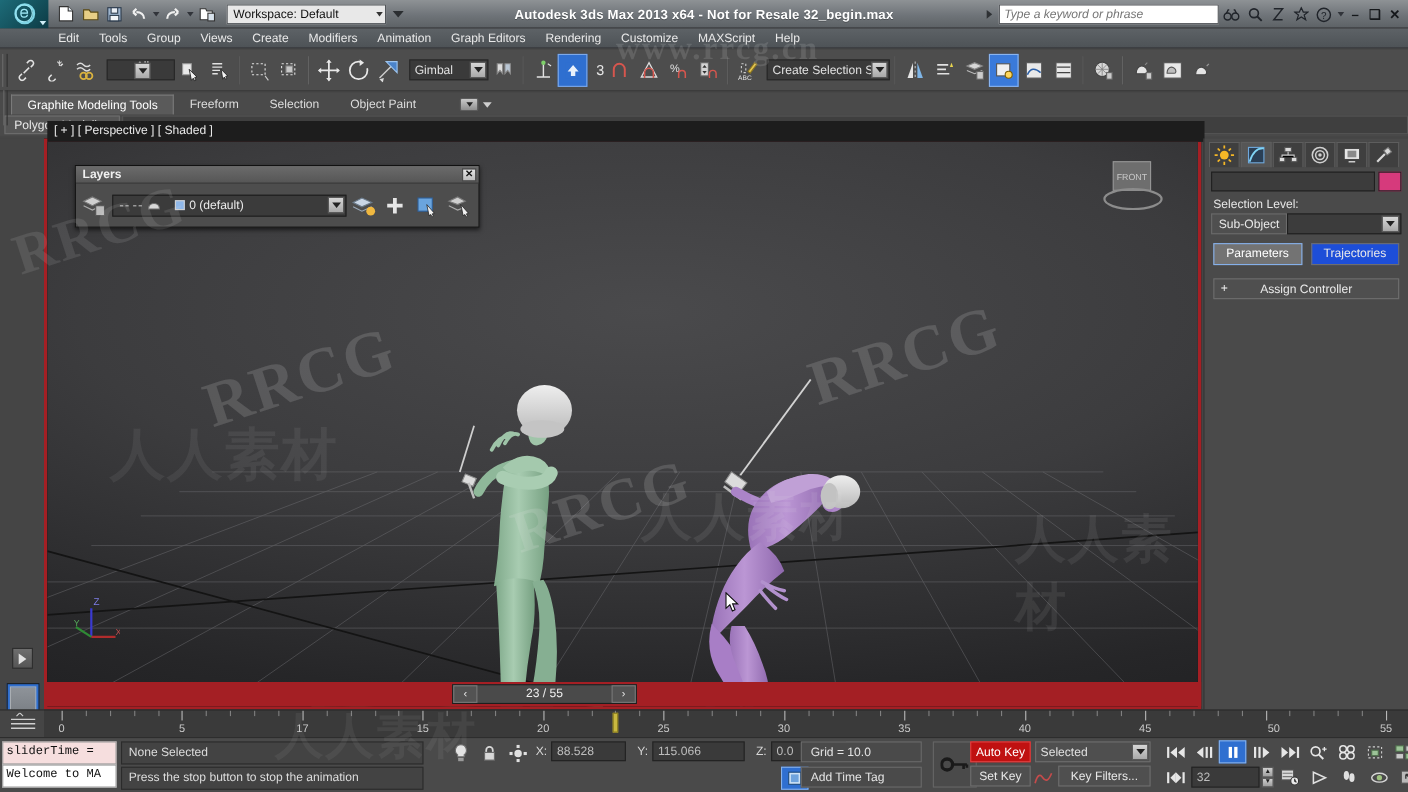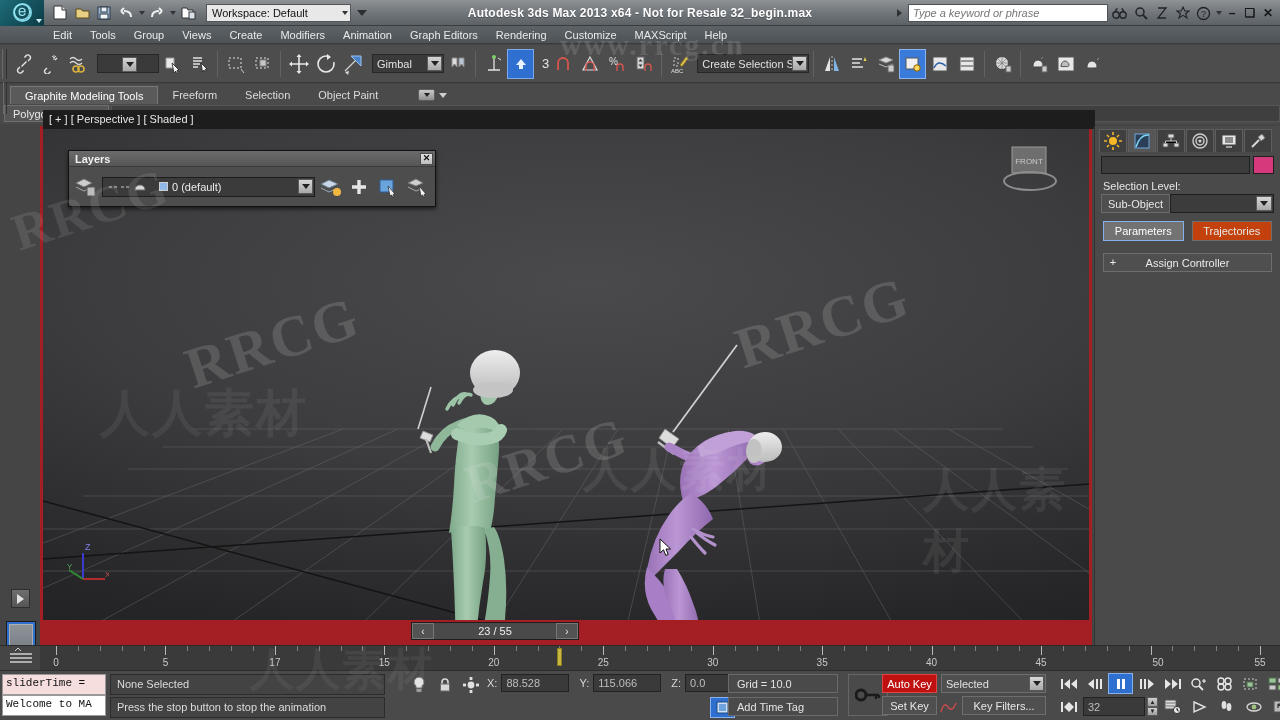--- a/index.html
+++ b/index.html
@@ -137,21 +137,21 @@
   .cp-sorow{display:flex;align-items:center;padding:0 6px;gap:0;}
   .cp-sobtn{height:19px;line-height:19px;padding:0 6px;background:#4f4f4f;border:1px solid #6b6b6b;
      color:#e8e8e8;font-size:11px;}
   .cp-sofield{flex:1;height:19px;background:#3c3c3c;border:1px solid #1f1f1f;display:flex;align-items:center;
      justify-content:flex-end;padding-right:1px;}
   .cp-sofield .sb{width:16px;height:15px;background:linear-gradient(#d8d8d8,#a8a8a8);border:1px solid #5c5c5c;
      display:flex;align-items:center;justify-content:center;}
   .cp-sofield .sb i{width:0;height:0;border-left:4px solid transparent;border-right:4px solid transparent;border-top:5px solid #222;}
   .cp-pt-row{display:flex;gap:8px;padding:8px 8px 0 8px;}
   .cp-pt{flex:1;height:20px;line-height:19px;text-align:center;font-size:11px;
-     background:#c2410c;border:1px solid #6e6e6e;color:#e9e9e9;}
+     background:#1d4ed8;border:1px solid #6e6e6e;color:#e9e9e9;}
   .cp-pt.act{background:#737373;border:1px solid #85b0ea;color:#fff;}
   .cp-roll{margin:12px 8px 0 8px;height:19px;background:#4f4f4f;border:1px solid #6e6e6e;
      display:flex;align-items:center;justify-content:center;position:relative;color:#eaeaea;font-size:11px;}
   .cp-roll .pm{position:absolute;left:4px;width:10px;height:10px;color:#eee;font-size:11px;line-height:9px;text-align:center;}
 
   
   .timeslider{position:absolute;left:40px;top:620px;width:1052px;height:22px;background:#a41f24;
      display:flex;align-items:center;}
   .ts-handle{position:absolute;left:371px;top:2px;width:168px;height:18px;
      background:#4a4a4a;border:1px solid #1e1e1e;display:flex;align-items:center;}
@@ -945,21 +945,21 @@
               <rect x="13" y="6.6" width="3" height="2.8"></rect>
             </g>
           </svg>
       </div>
     </div>
 
     <div style="position:absolute;left:487px;top:3px;display:flex;align-items:center;gap:2px;">
       <span class="coordlbl">X:</span>
       <span class="coordfield" style="width:68px;">88.528</span>
       <span class="coordlbl" style="margin-left:8px;">Y:</span>
-      <span class="coordfield" style="width:68px;">115.066</span>
+      <span class="coordfield" style="width:84px;">115.066</span>
       <span class="coordlbl" style="margin-left:8px;">Z:</span>
       <span class="coordfield" style="width:68px;">0.0</span>
     </div>
 
     <div class="gridbox" style="position:absolute;left:728px;top:3px;width:110px;">Grid = 10.0</div>
     <div class="pbtn sel" style="position:absolute;left:710px;top:26px;">
       <svg width="15" height="15" viewBox="0 0 15 15">
           <rect x="2" y="2" width="11" height="11" fill="#cfe2f5" stroke="#1e4b7d"></rect>
           <rect x="4" y="4" width="7" height="7" fill="#6fa3dd"></rect>
         </svg>

